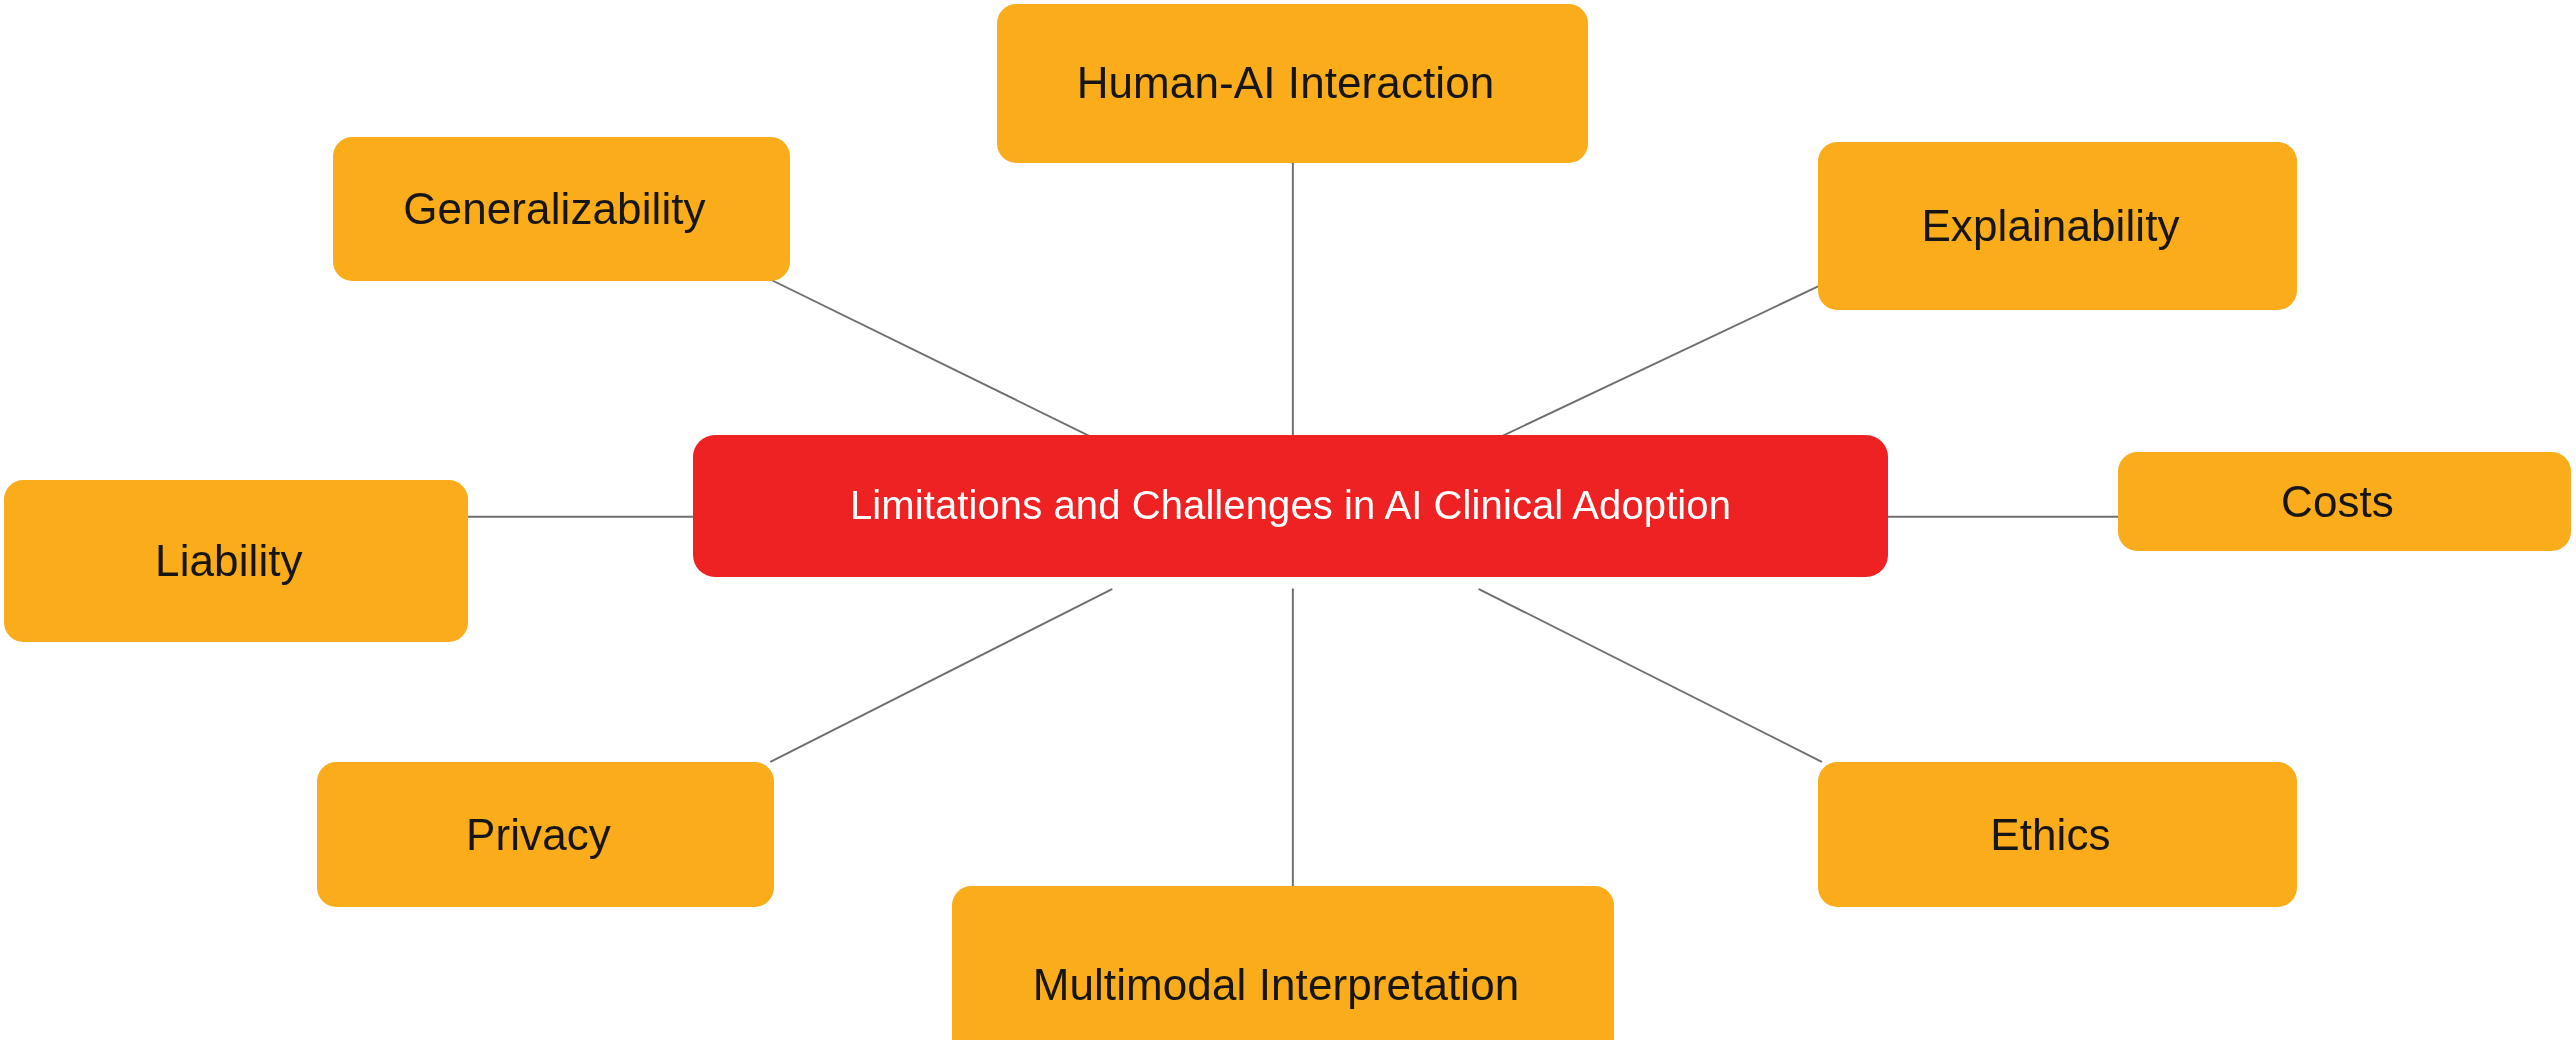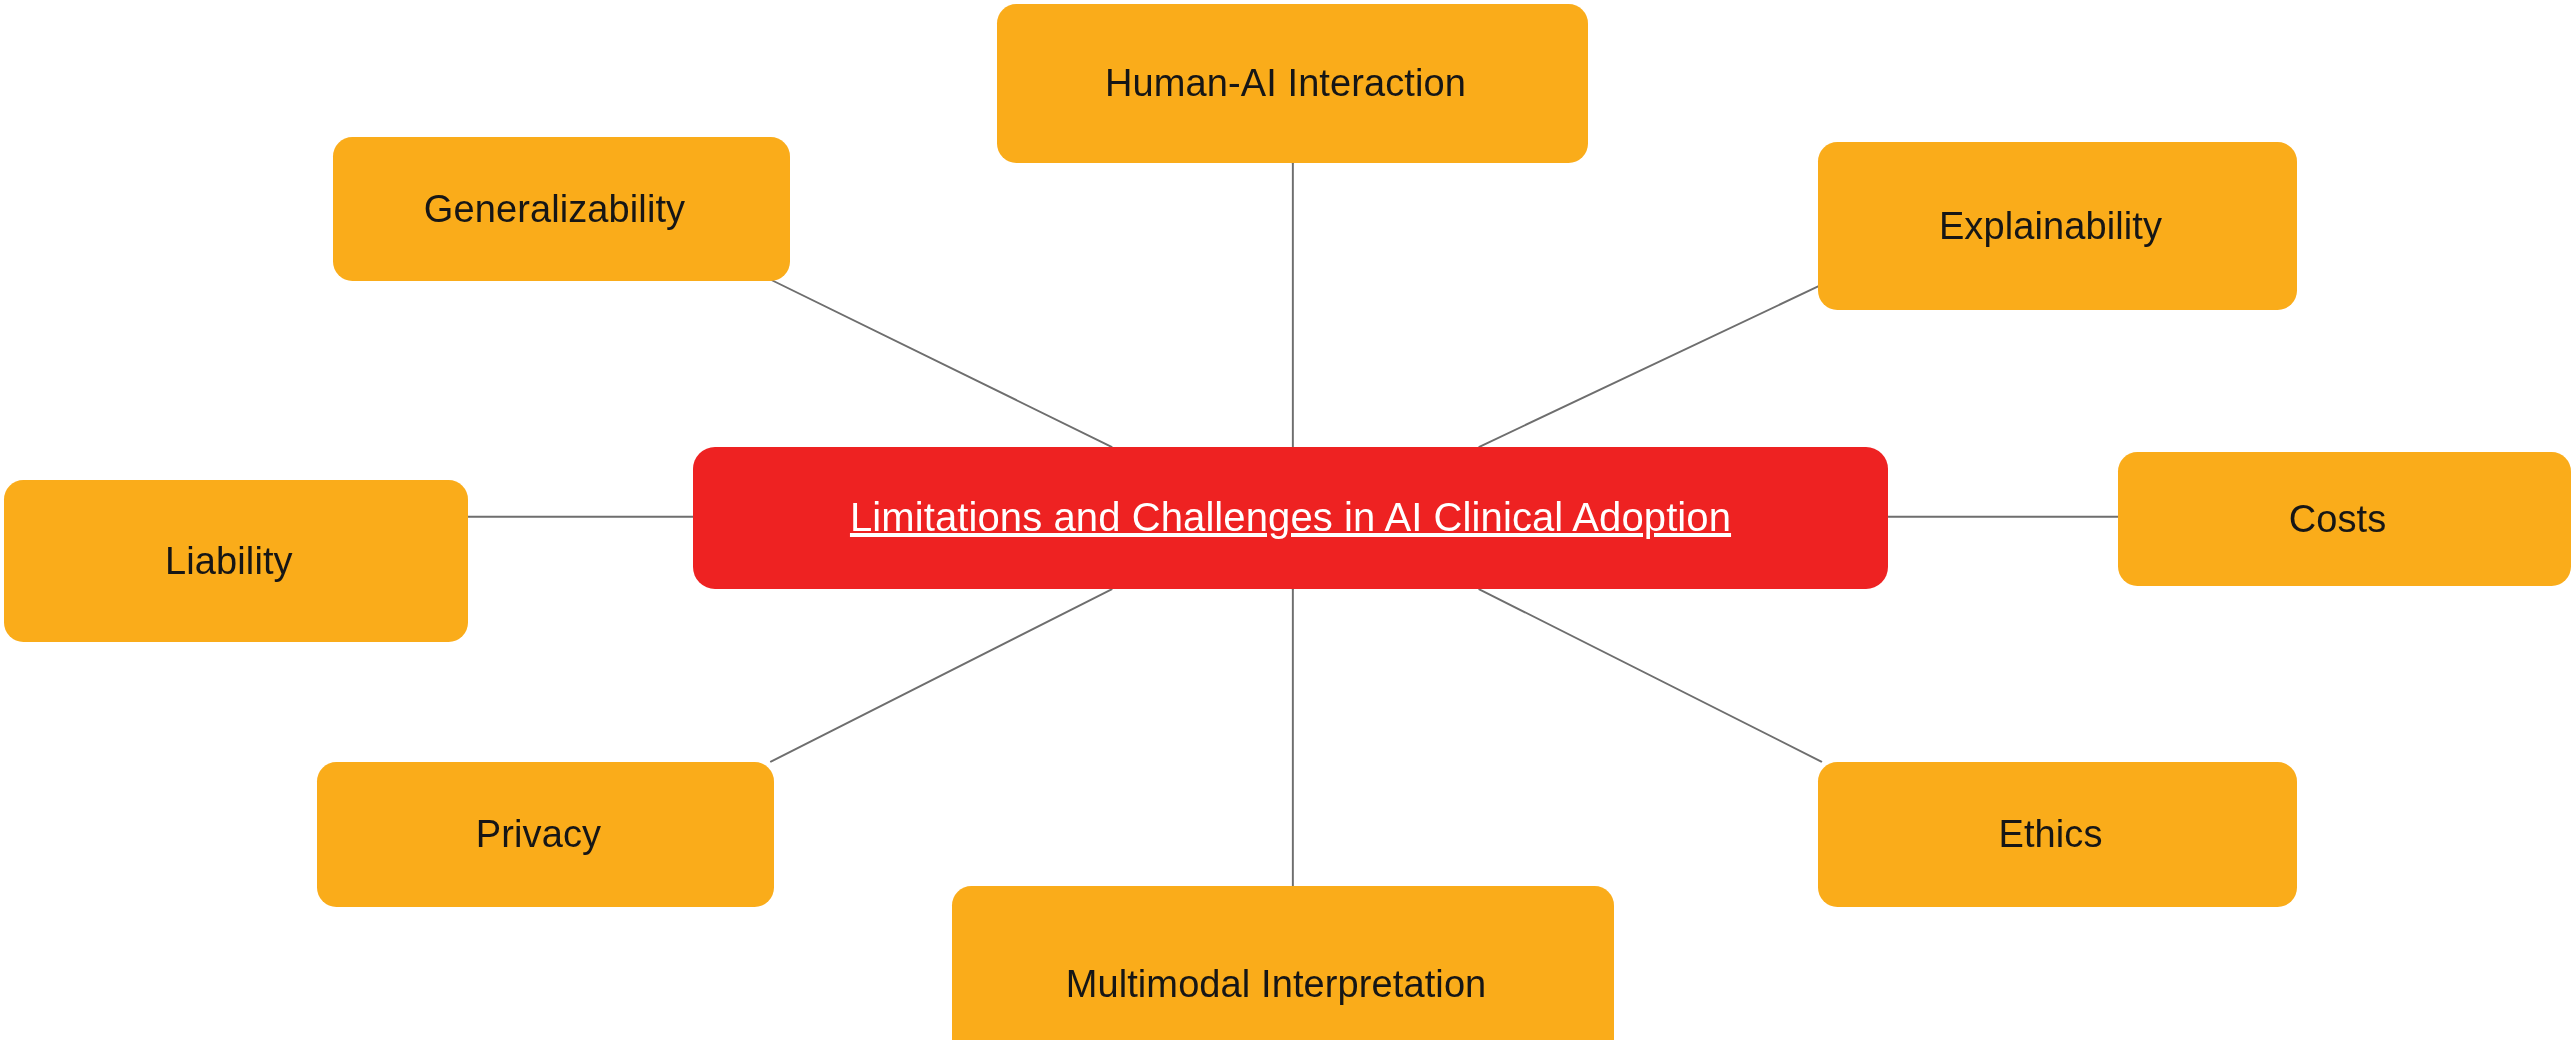--- a/index.html
+++ b/index.html
@@ -37,39 +37,39 @@
     letter-spacing: 0.1px;
     z-index: 2;
   }
   .node-label {
     display: block;
     white-space: nowrap;
   }
   .node.branch {
     background: #FAAC1A;
     color: #161616;
-    font-size: 38px;
+    font-size: 44px;
     font-weight: 400;
     padding-left: 8px;
   }
   .node.root {
     background: #EE2222;
     color: #ffffff;
     font-size: 40px;
     font-weight: 400;
     border-radius: 22px;
   }
 
   
-  #node-root            { left:693px; top:447px;  width:1195px; height:142px;text-decoration:underline; }
+  #node-root            { left:693px; top:435px;  width:1195px; height:142px; }
   #node-human-ai        { left:997px; top:3.9px;    width:591px;  height:159px; }
   #node-generalizability{ left:317px;  top:137px;  width:457px;  height:144px;margin-left:16px; }
   #node-explainability  { left:1818px; top:142px;  width:479px;  height:168px; }
   #node-liability       { left:3.9px;    top:480px;  width:464px;  height:162px; }
-  #node-costs           { left:2118px; top:452px;  width:453px;  height:134px;text-align:right; }
+  #node-costs           { left:2118px; top:452px;  width:453px;  height:99px;text-align:right; }
   #node-privacy         { left:317px;  top:762px; width:457px;  height:145px; }
   #node-ethics          { left:1818px; top:762px; width:479px;  height:145px; }
   #node-multimodal      { left:952px; top:886px; width:662px; height:197px; }
 </style>
 </head>
 <body>
 
 <div id="canvas" style="background: rgb(255, 255, 255);">
 
   <svg id="edges" viewBox="0 0 3977 1606" width="2576" height="1040" xmlns="http://www.w3.org/2000/svg">

